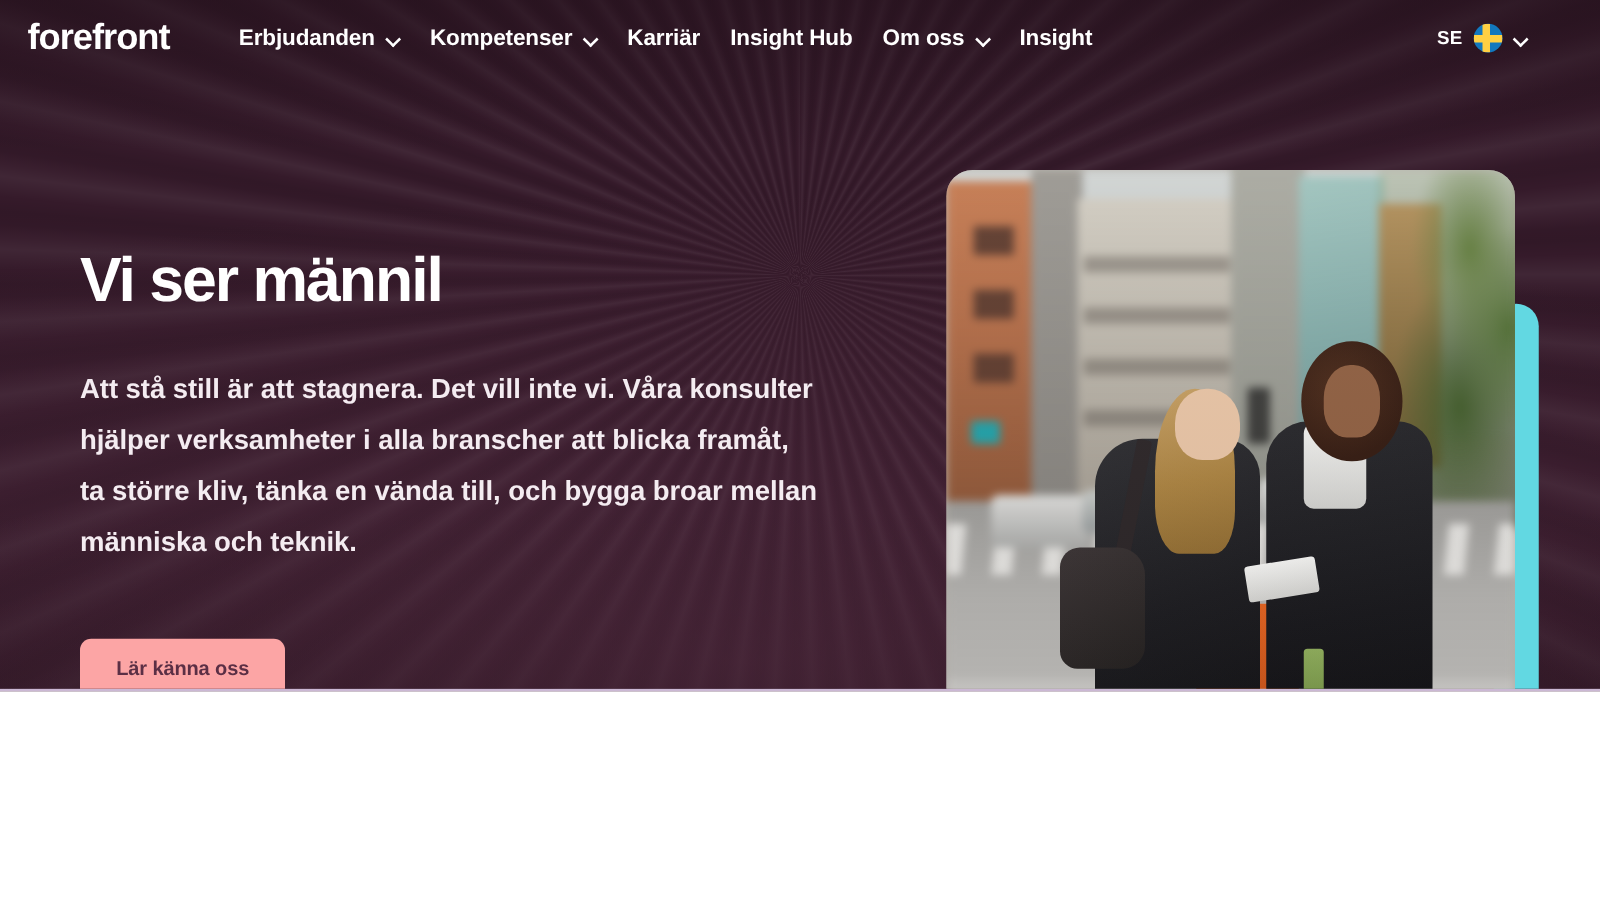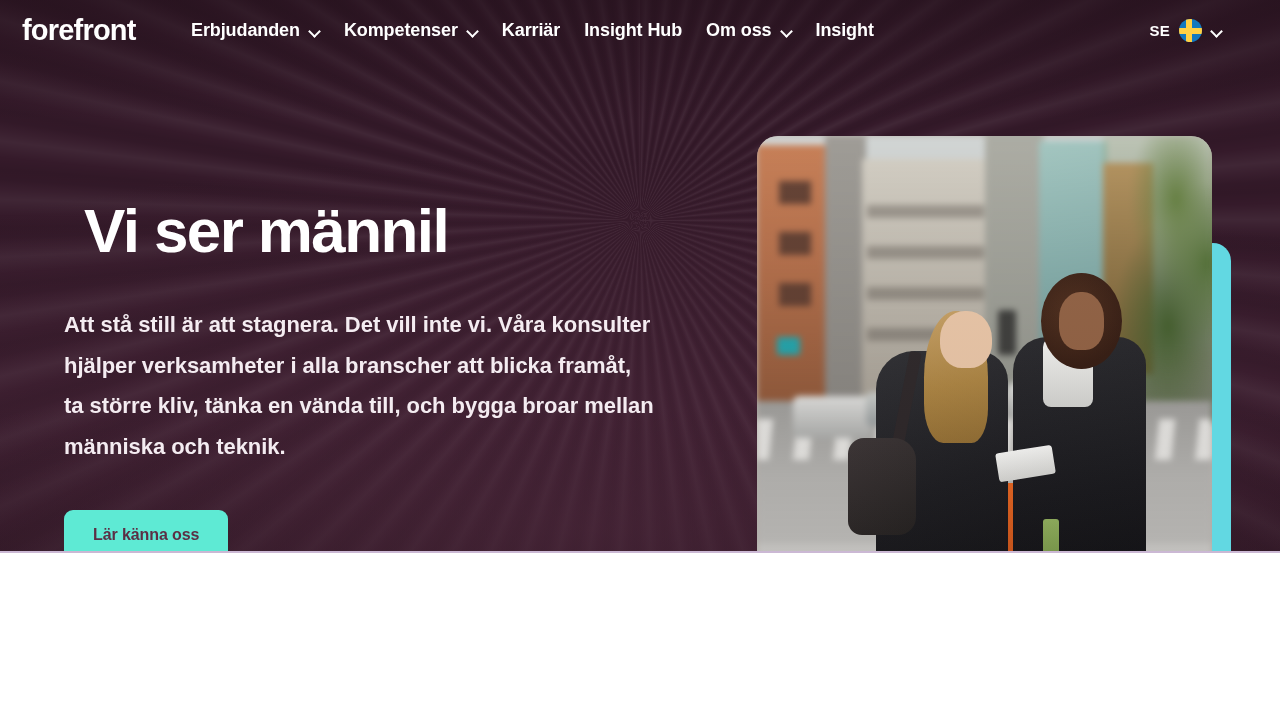--- a/index.html
+++ b/index.html
@@ -145,40 +145,39 @@
 
   
   .hero-copy {
     position: absolute;
     left: 64px; top: 196px;
     width: 620px;
     z-index: 4;
   }
   .headline {
     color: #ffffff;
-    font-size: 62px;
+    font-size: 50px;
     font-weight: 700;
     line-height: 1.14;
     letter-spacing: -1.6px;
-    margin-left: 20px;
   }
   .headline .line { display: block; white-space: nowrap; }
   .subcopy {
     margin-top: 38px;
     color: #f4ecf1;
     font-size: 22px;
     font-weight: 600;
     line-height: 1.86;
     letter-spacing: -0.05px;
     width: 592px;
   }
   .cta {
     display: inline-block;
-    margin-top: 42px;
-    background: #5eead4;
+    margin-top: 56px;
+    background: #fca5a5;
     color: #5b2f45;
     font-size: 16px;
     font-weight: 700;
     letter-spacing: -0.1px;
     padding: 16px 29px;
     border: none;
     border-radius: 9px;
     cursor: pointer;
     font-family: inherit;
   }

